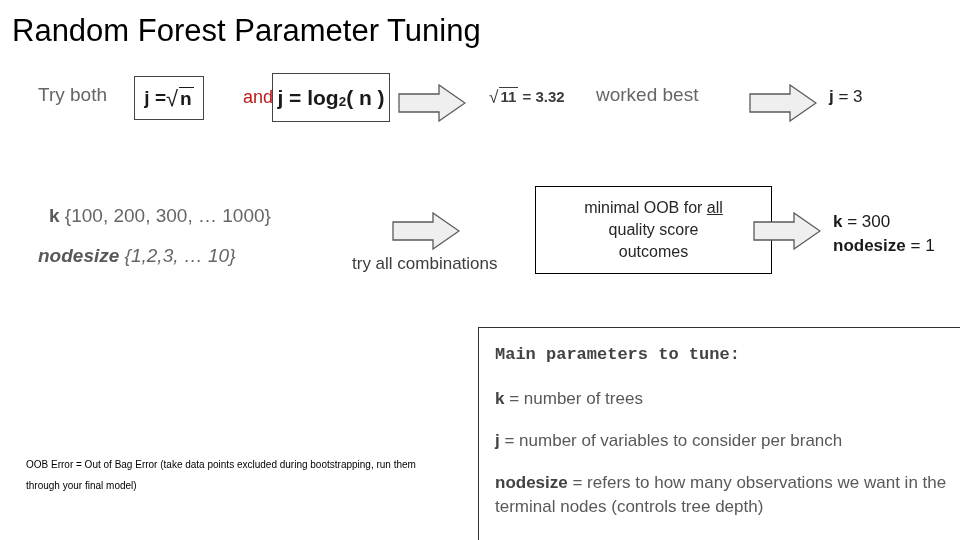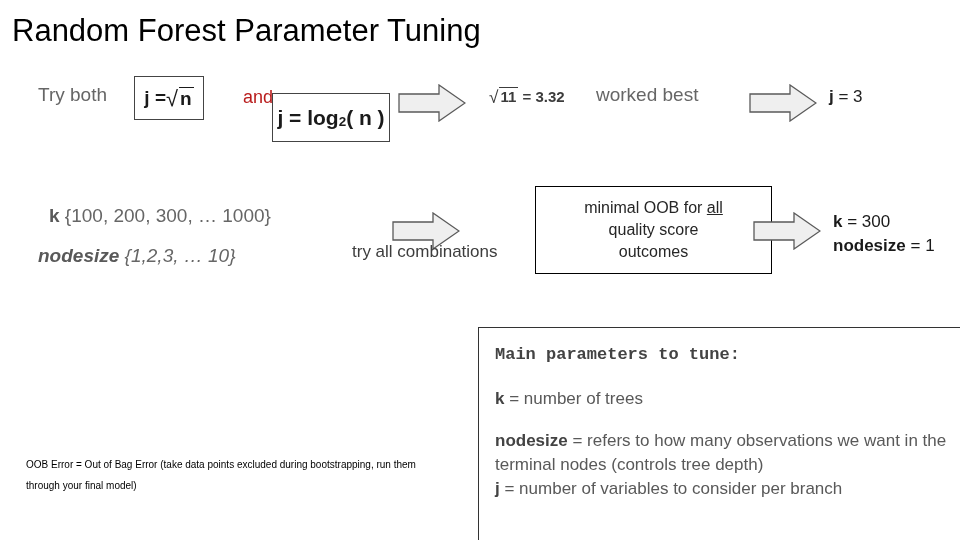--- a/index.html
+++ b/index.html
@@ -74,21 +74,20 @@
     width: 70px;
     height: 44px;
     font-size: 19px;
   }
   #formula-log {
     left: 272px;
     top: 73px;
     width: 118px;
     height: 49px;
     font-size: 21px;
-    margin-top: 20px;
   }
   .radical {
     display: inline-block;
     border-top: 1.6px solid #1a1a1a;
     padding: 1px 2px 0 1px;
     margin-left: 1px;
     line-height: 1.05;
   }
   .radsign {
     font-size: 1.15em;
@@ -153,21 +152,21 @@
     top: 243px;
     font-size: 19px;
     line-height: 26px;
     color: #666666;
     font-style: italic;
   }
   .k-set b, .nodesize-set b { font-weight: bold; color: #595959; }
 
   .try-all {
     left: 352px;
-    top: 240px;
+    top: 252px;
     font-size: 17px;
     line-height: 23px;
     color: #3d3d3d;
   }
 
   #oob-box {
     position: absolute;
     left: 535px;
     top: 186px;
     width: 237px;
@@ -318,22 +317,22 @@
 
   <div class="oob-note">OOB Error = Out of Bag Error (take data points excluded during bootstrapping, run them through your final model)</div>
 
   <div id="params-box">
     <div class="p-head">Main parameters to tune:</div>
 
     <div class="p-line">
       <b>k</b><span> = number of trees</span>
     </div>
 
+    <div class="p-line">
+      <b>j</b><span> = number of variables to consider per branch</span>
+    </div>
+
     <div class="p-line wrap">
       <b>nodesize</b><span> = refers to how many observations we want in the terminal nodes (controls tree depth)</span>
     </div>
-
-    <div class="p-line">
-      <b>j</b><span> = number of variables to consider per branch</span>
-    </div>
   </div>
 
 </div>
 
 </body></html>

